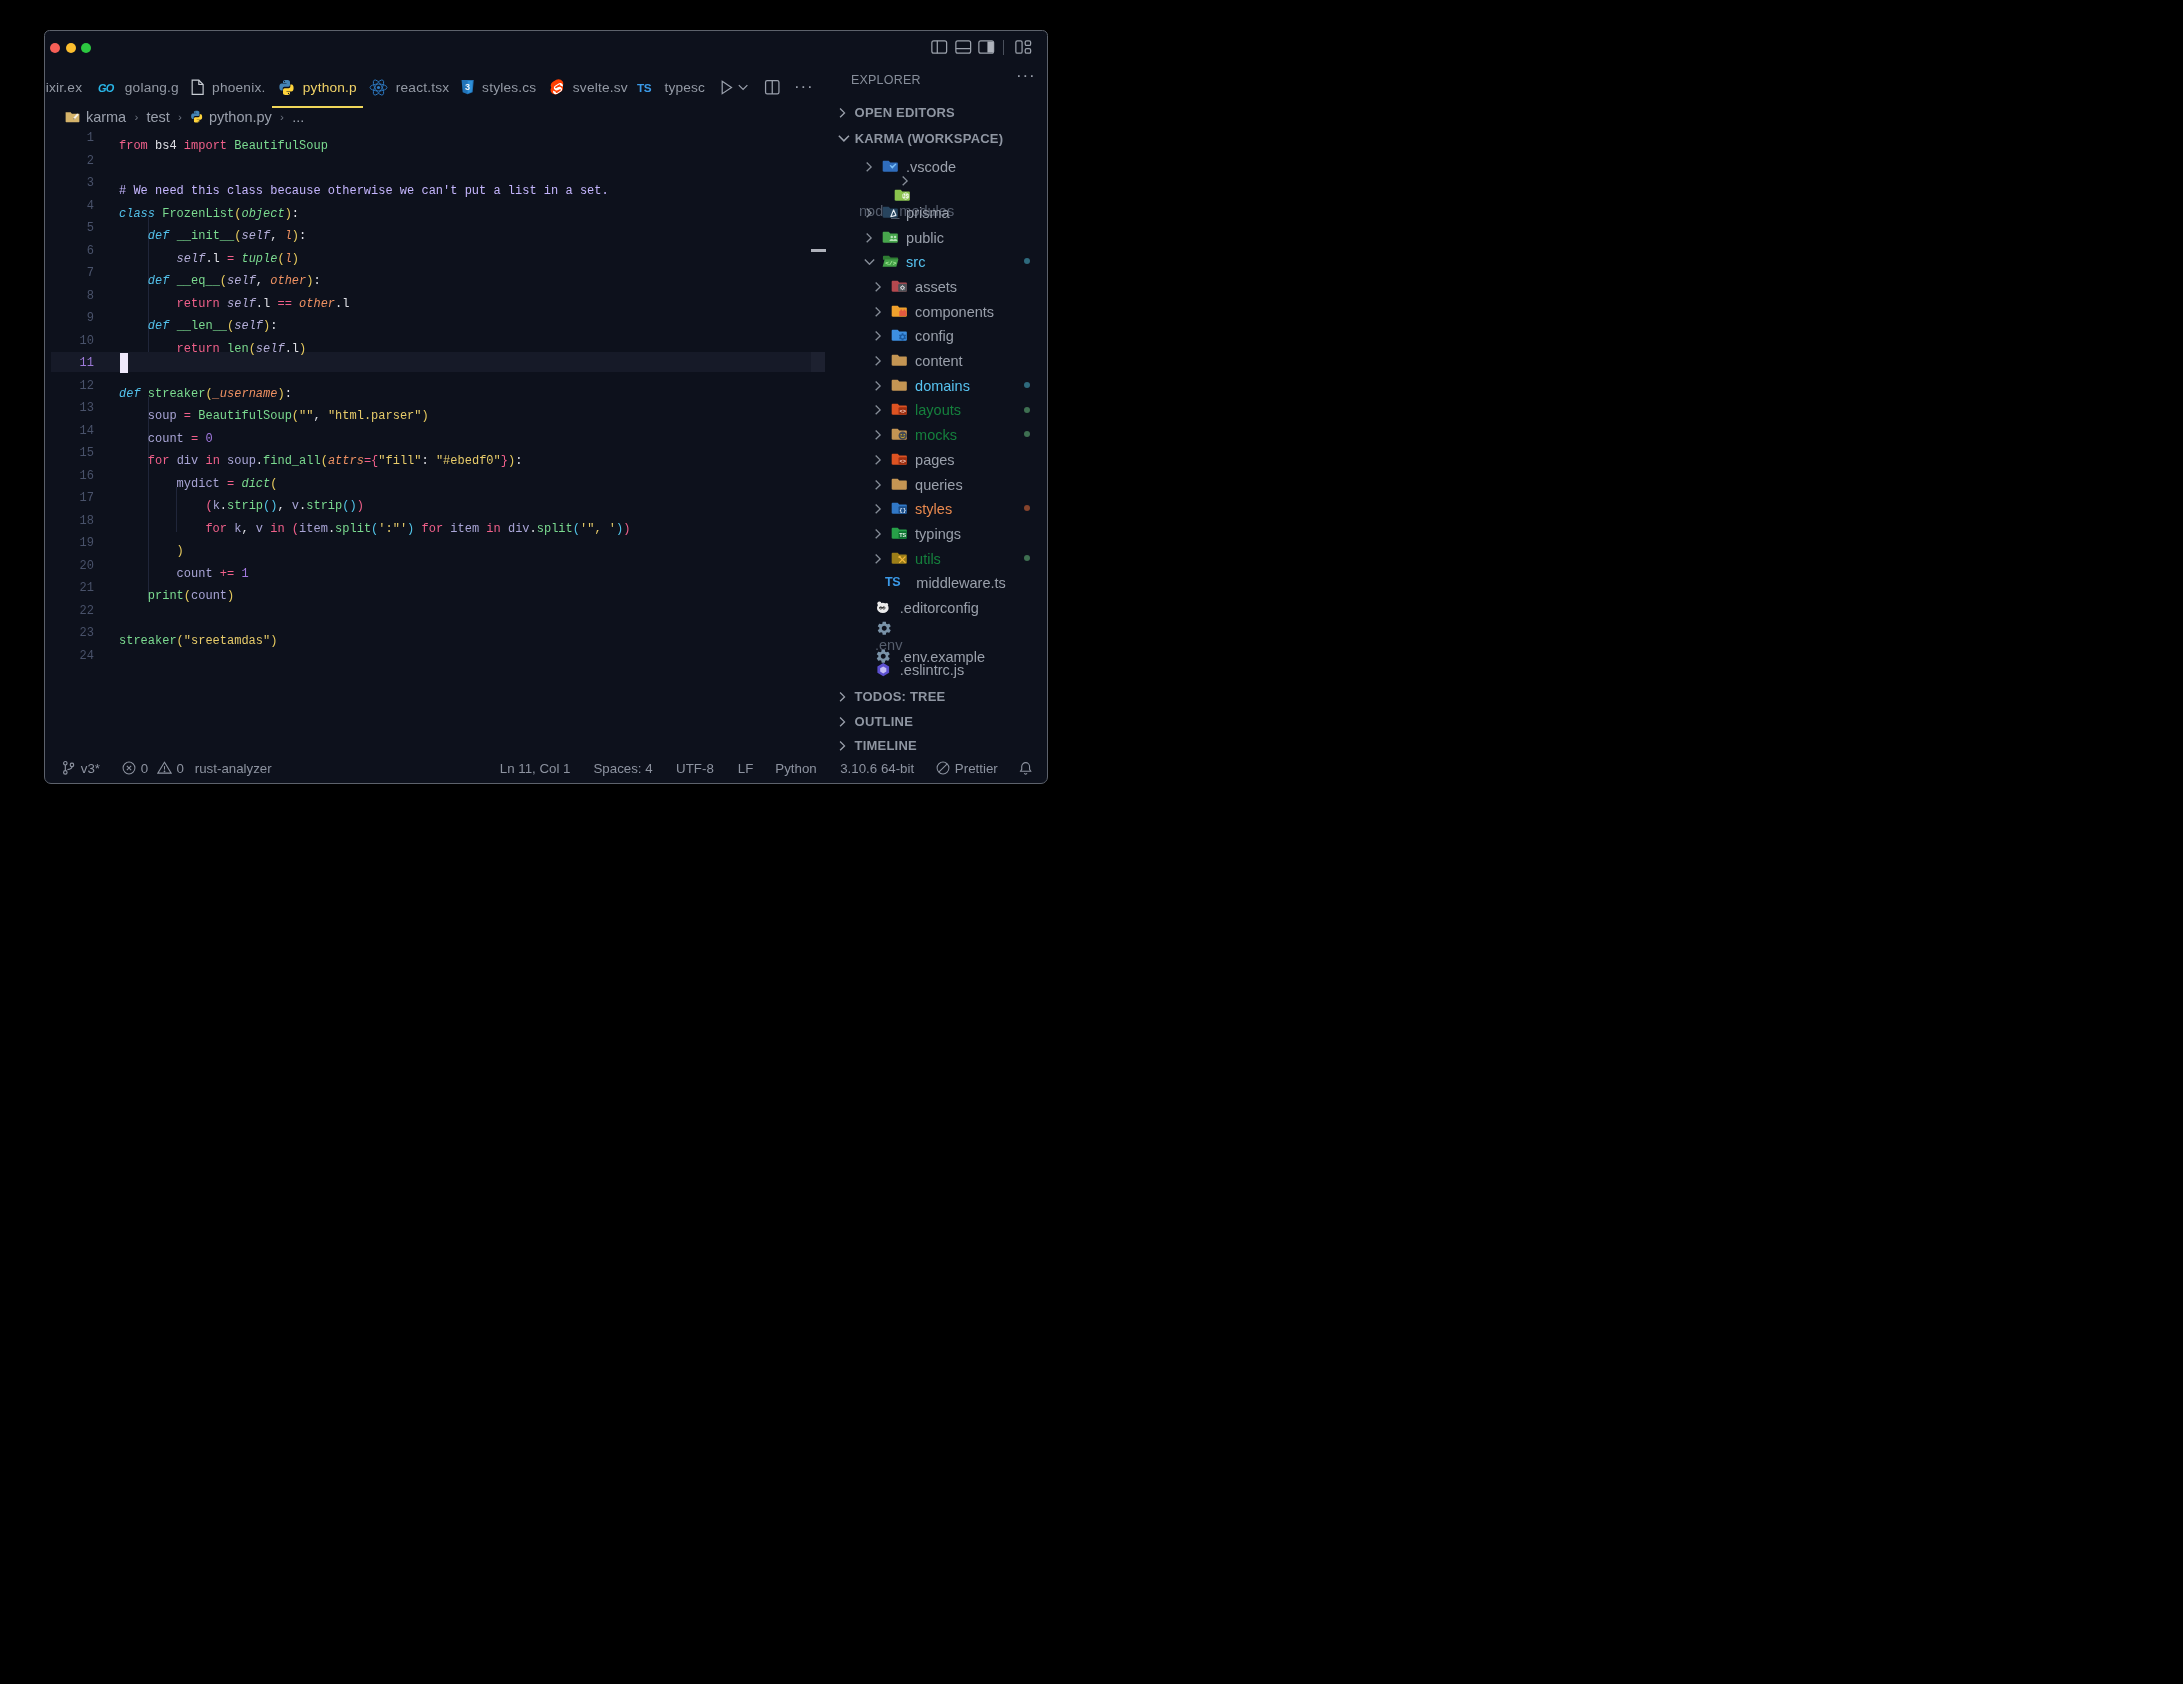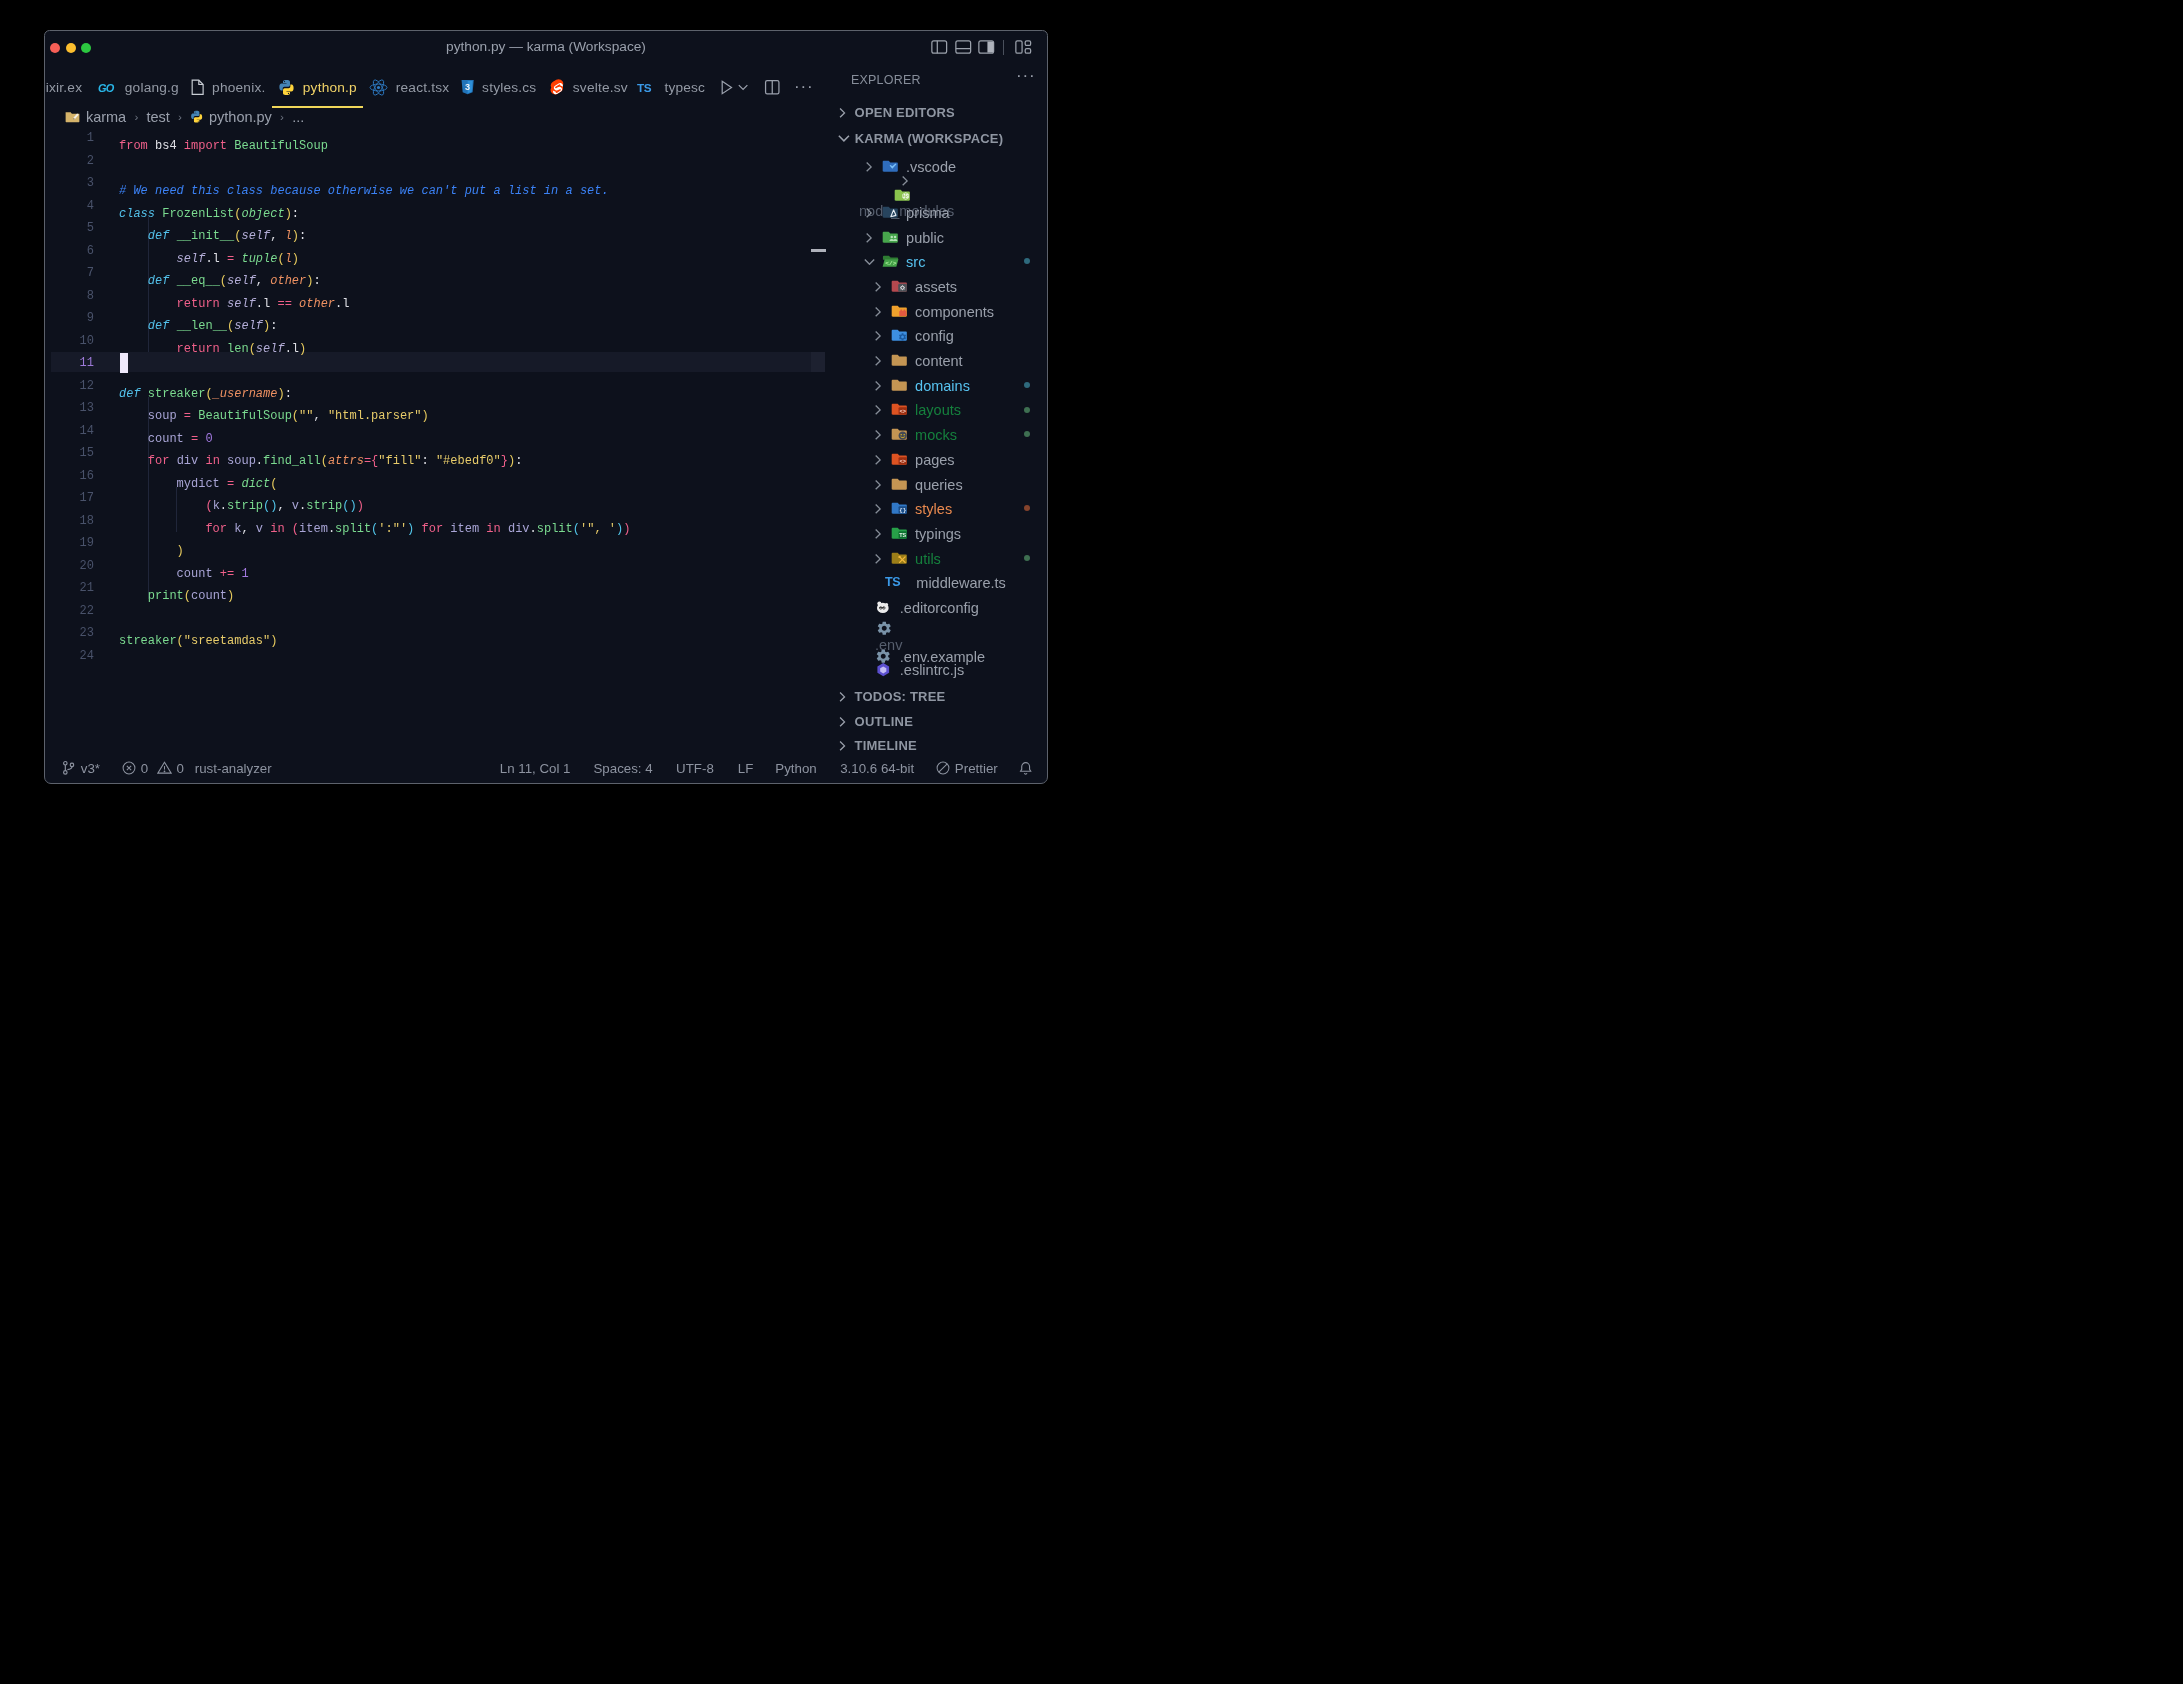--- a/index.html
+++ b/index.html
@@ -38,21 +38,21 @@
   #code > div { white-space:pre; height:22.5px; }
   .k { color:#f0608a; }        
   .f { color:#7bdb90; }        
   .fi { color:#7bdb90; font-style:italic; }
   .t { color:#53c1ea; font-style:italic; }  
   .s { color:#b4aed8; font-style:italic; }  
   .p { color:#ee9162; font-style:italic; }  
   .v { color:#a9a5d6; }        
   .n { color:#a279e0; }        
   .q { color:#e8cc6a; }        
-  .c { color:#3b82f6; font-style:italic; } 
+  .c { color:#c4b5fd; } 
   .w { color:#dfe0e6; }
   .b1 { color:#e7cb5e; }
   .b2 { color:#f0608a; }
   .b3 { color:#52c5e9; }
   .guide { position:absolute; width:0.8px; background:#20263a; }
   #cursor { position:absolute; left:75px; top:226px; width:7.5px; height:19.6px; background:#efe9fb; }
   #ruler-dash { position:absolute; left:766px; top:218px; width:15px; height:3.1px; background:#aeb1ba; }
   
   #sidebar { position:absolute; left:783px; top:0; width:221px; height:754px; color:#9aa0ab; }
   .shead { position:absolute; left:10.2px; display:flex; align-items:center; font-weight:bold;
@@ -71,21 +71,20 @@
   #status .lft { position:absolute; left:17px; top:0; height:22px; display:flex; align-items:center; }
   #status .rgt { position:absolute; right:15px; top:0; height:22px; display:flex; align-items:center; }
 </style>
 </head>
 <body>
 <div id="win">
 
   <div class="tl" style="left:5.1px; background:#f65f57;"></div>
   <div class="tl" style="left:21px; background:#fbbe2e;"></div>
   <div class="tl" style="left:36px; background:#2cc840;"></div>
-  <div id="title">python.py — karma (Workspace)</div>
   <div id="winicons">
     <svg class="winicon" style="left:886px" width="16.5" height="14" viewBox="0 0 21 18" fill="none" stroke="#9ba1ab" stroke-width="1.6">
         <rect x="1" y="1" width="19" height="16" rx="2.5"></rect>
         <line x1="8" y1="1" x2="8" y2="17"></line>
       </svg>
     <svg class="winicon" style="left:910px" width="16.5" height="14" viewBox="0 0 21 18" fill="none" stroke="#9ba1ab" stroke-width="1.6">
         <rect x="1" y="1" width="19" height="16" rx="2.5"></rect>
         <line x1="1" y1="11" x2="20" y2="11"></line>
       </svg>
     <svg class="winicon" style="left:933px" width="16.5" height="14" viewBox="0 0 21 18">

